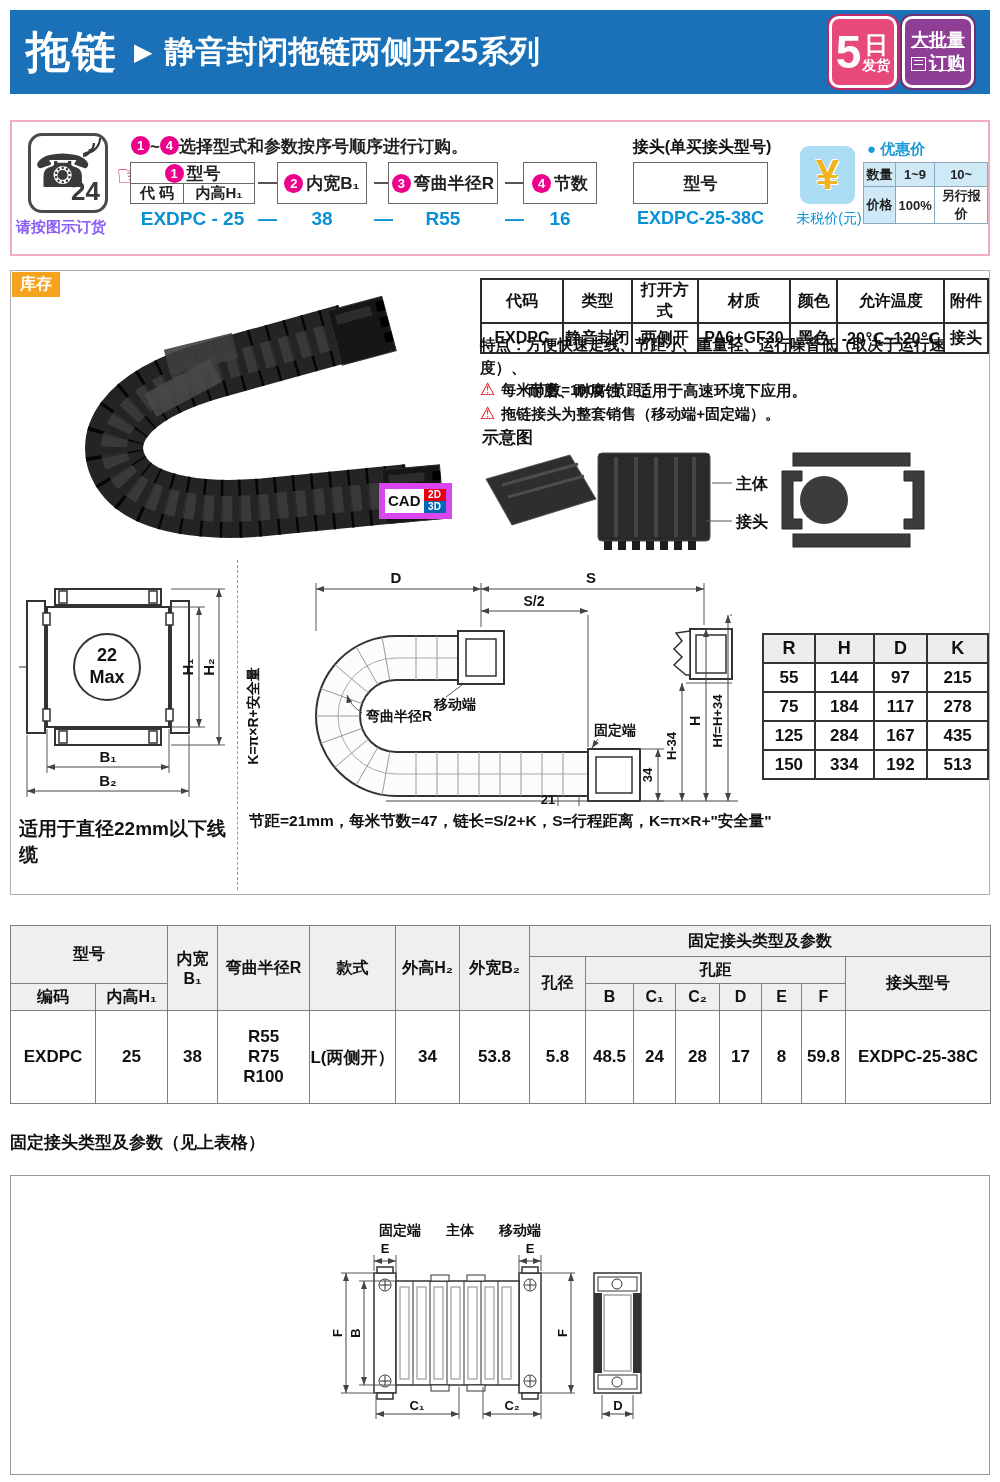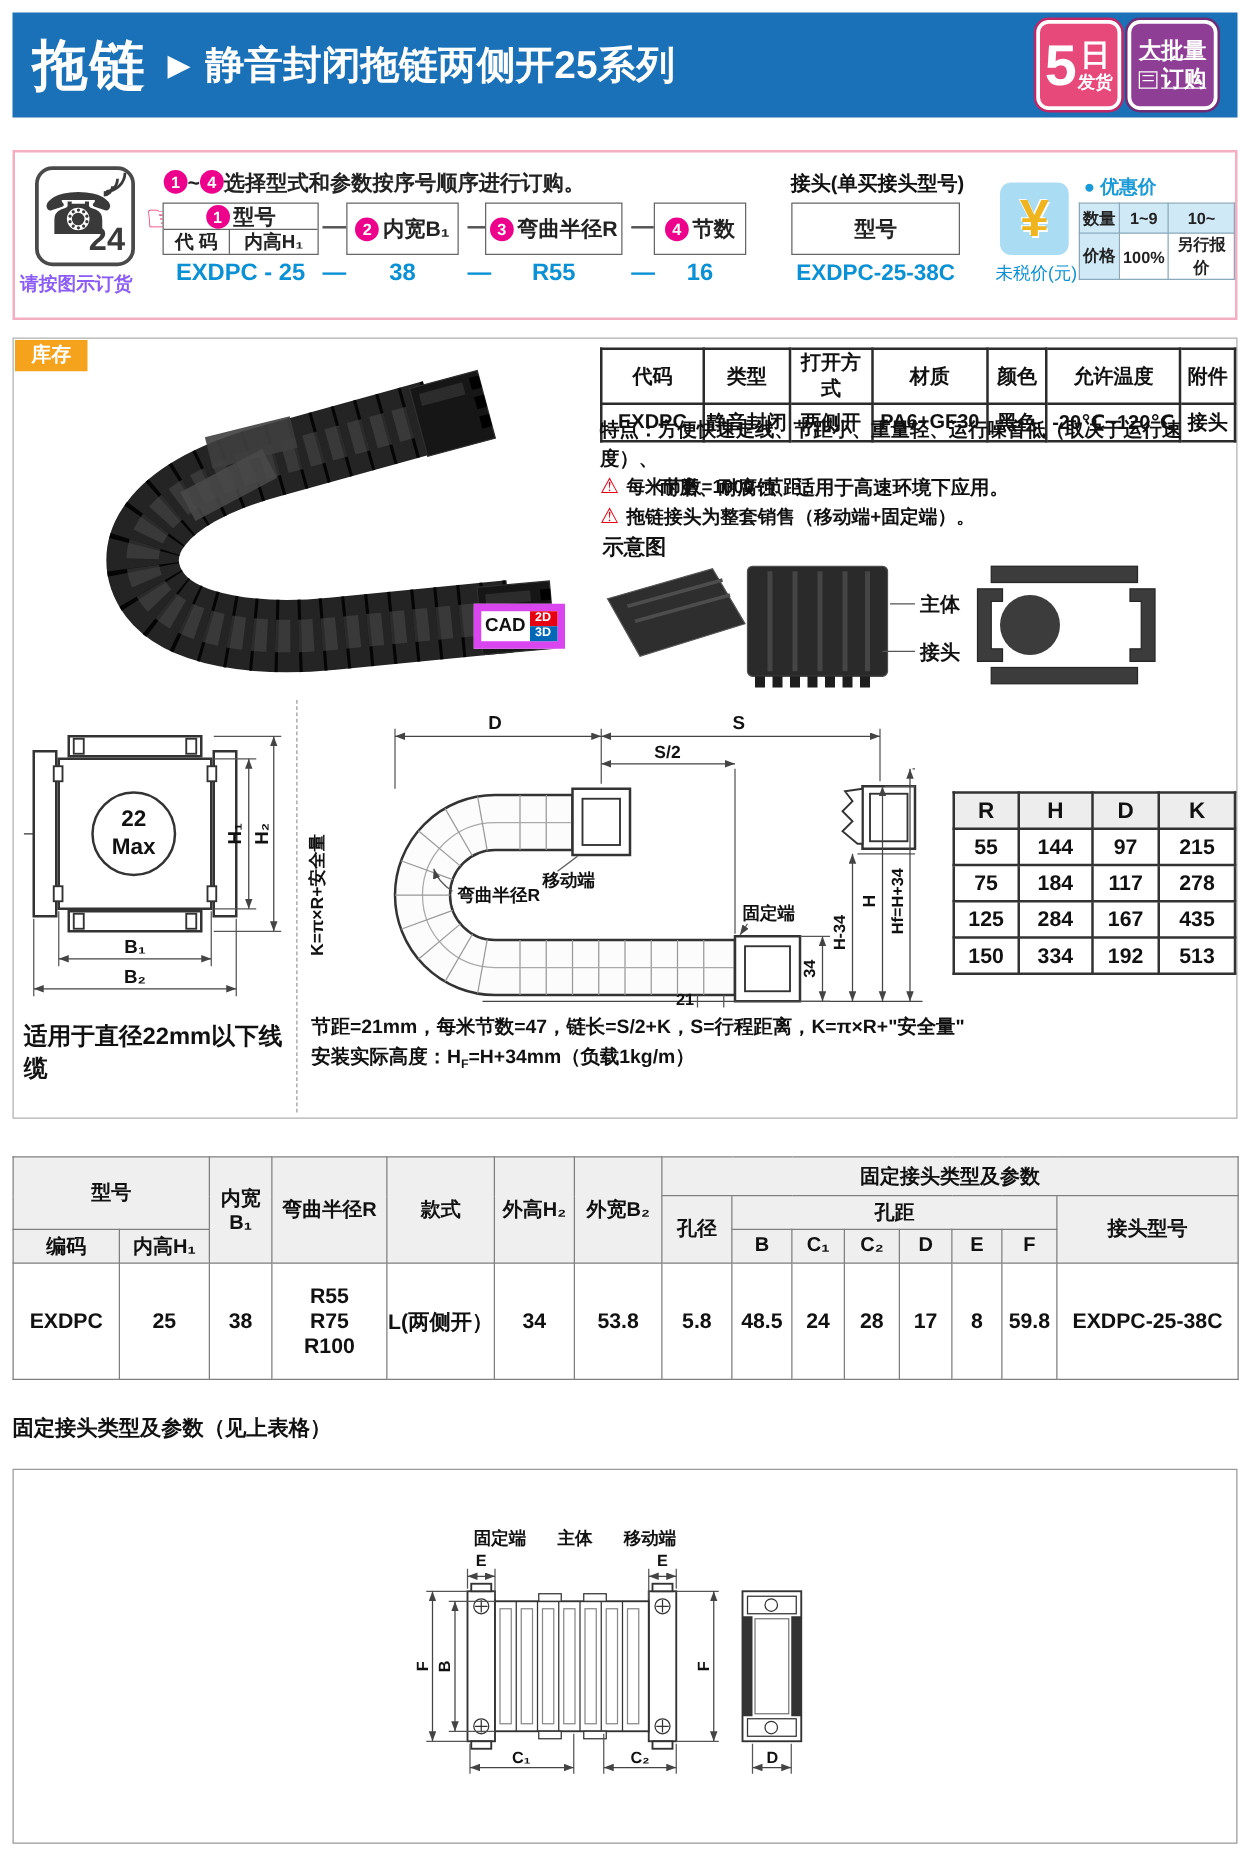--- a/index.html
+++ b/index.html
@@ -47,21 +47,21 @@
   .joint-title{left:615px;top:15px;width:150px;text-align:center;font-size:16px;font-weight:bold;}
   .yen{left:788px;top:24px;width:55px;height:58px;background:#aadcf4;border-radius:9px;display:flex;align-items:center;justify-content:center;font-size:42px;font-weight:bold;color:#f0b41e;text-shadow:1px 1px 0 #fff,-1px -1px 0 #fff;}
   .untaxed{left:776px;top:88px;width:82px;font-size:14px;font-weight:normal;color:#0a90d5;text-align:center;}
   .discount{left:855px;top:18px;font-size:15px;font-weight:bold;color:#1a9ad6;}
   .ptable{position:absolute;left:851px;top:40px;border-collapse:collapse;table-layout:fixed;}
   .ptable td{border:1px solid #8aa9bb;font-size:13px;font-weight:bold;text-align:center;height:23px;padding:0 2px;background:#fff;color:#222;}
   .ptable td.bl{background:#cfe9f7;}
 
   
   .mainbox{left:10px;top:270px;width:980px;height:625px;border:1px solid #b0b0b0;box-sizing:border-box;background:#fff;}
-  .stockbadge{left:1px;top:1px;width:58px;height:25px;background:#f5a21d;color:#fff;font-weight:bold;font-size:16px;display:flex;align-items:center;justify-content:center;}
+  .stockbadge{left:1px;top:1px;width:48px;height:25px;background:#f5a21d;color:#fff;font-weight:bold;font-size:16px;display:flex;align-items:center;justify-content:center;}
   .cadbox{left:368px;top:212px;display:flex;align-items:stretch;border:6px solid #d946ef;background:#fff;}
   .cad-label{font-size:15px;font-weight:bold;padding:3px 3px;color:#111;}
   .cad-col{display:flex;flex-direction:column;width:22px;}
   .cad2d{background:#e60012;color:#fff;font-size:10px;font-weight:bold;text-align:center;flex:1;line-height:12px;}
   .cad3d{background:#0068b7;color:#fff;font-size:10px;font-weight:bold;text-align:center;flex:1;line-height:12px;}
   .spectable{position:absolute;left:469px;top:7px;border-collapse:collapse;table-layout:fixed;padding-left:48px;}
   .spectable td{border:2px solid #2b2b2b;text-align:center;font-weight:bold;background:#fff;padding:0 1px;}
   .spectable .hrow td{height:25px;font-size:16px;color:#111;}
   .spectable .drow td{height:28px;font-size:16px;color:#111;}
   .spec-code{color:#b5368f;}
@@ -472,21 +472,20 @@
       <tr>
             <td>150</td>
             <td>334</td>
             <td>192</td>
             <td>513</td>
           </tr>
     </tbody>
       </table>
 
     <div class="note" style="top:540px">节距=21mm，每米节数=47，链长=S/2+K，S=行程距离，K=π×R+"安全量"</div>
-    <div class="note" style="top:564px"><span>安装实际高度：H</span><sub>F</sub><span>=H+34mm（负载1kg/m）</span></div>
   </div>
 
   <table class="bigtable">
     <colgroup>
       <col style="width:85px">
         <col style="width:72px">
         <col style="width:50px">
         <col style="width:92px">
         <col style="width:86px">
       <col style="width:64px">

